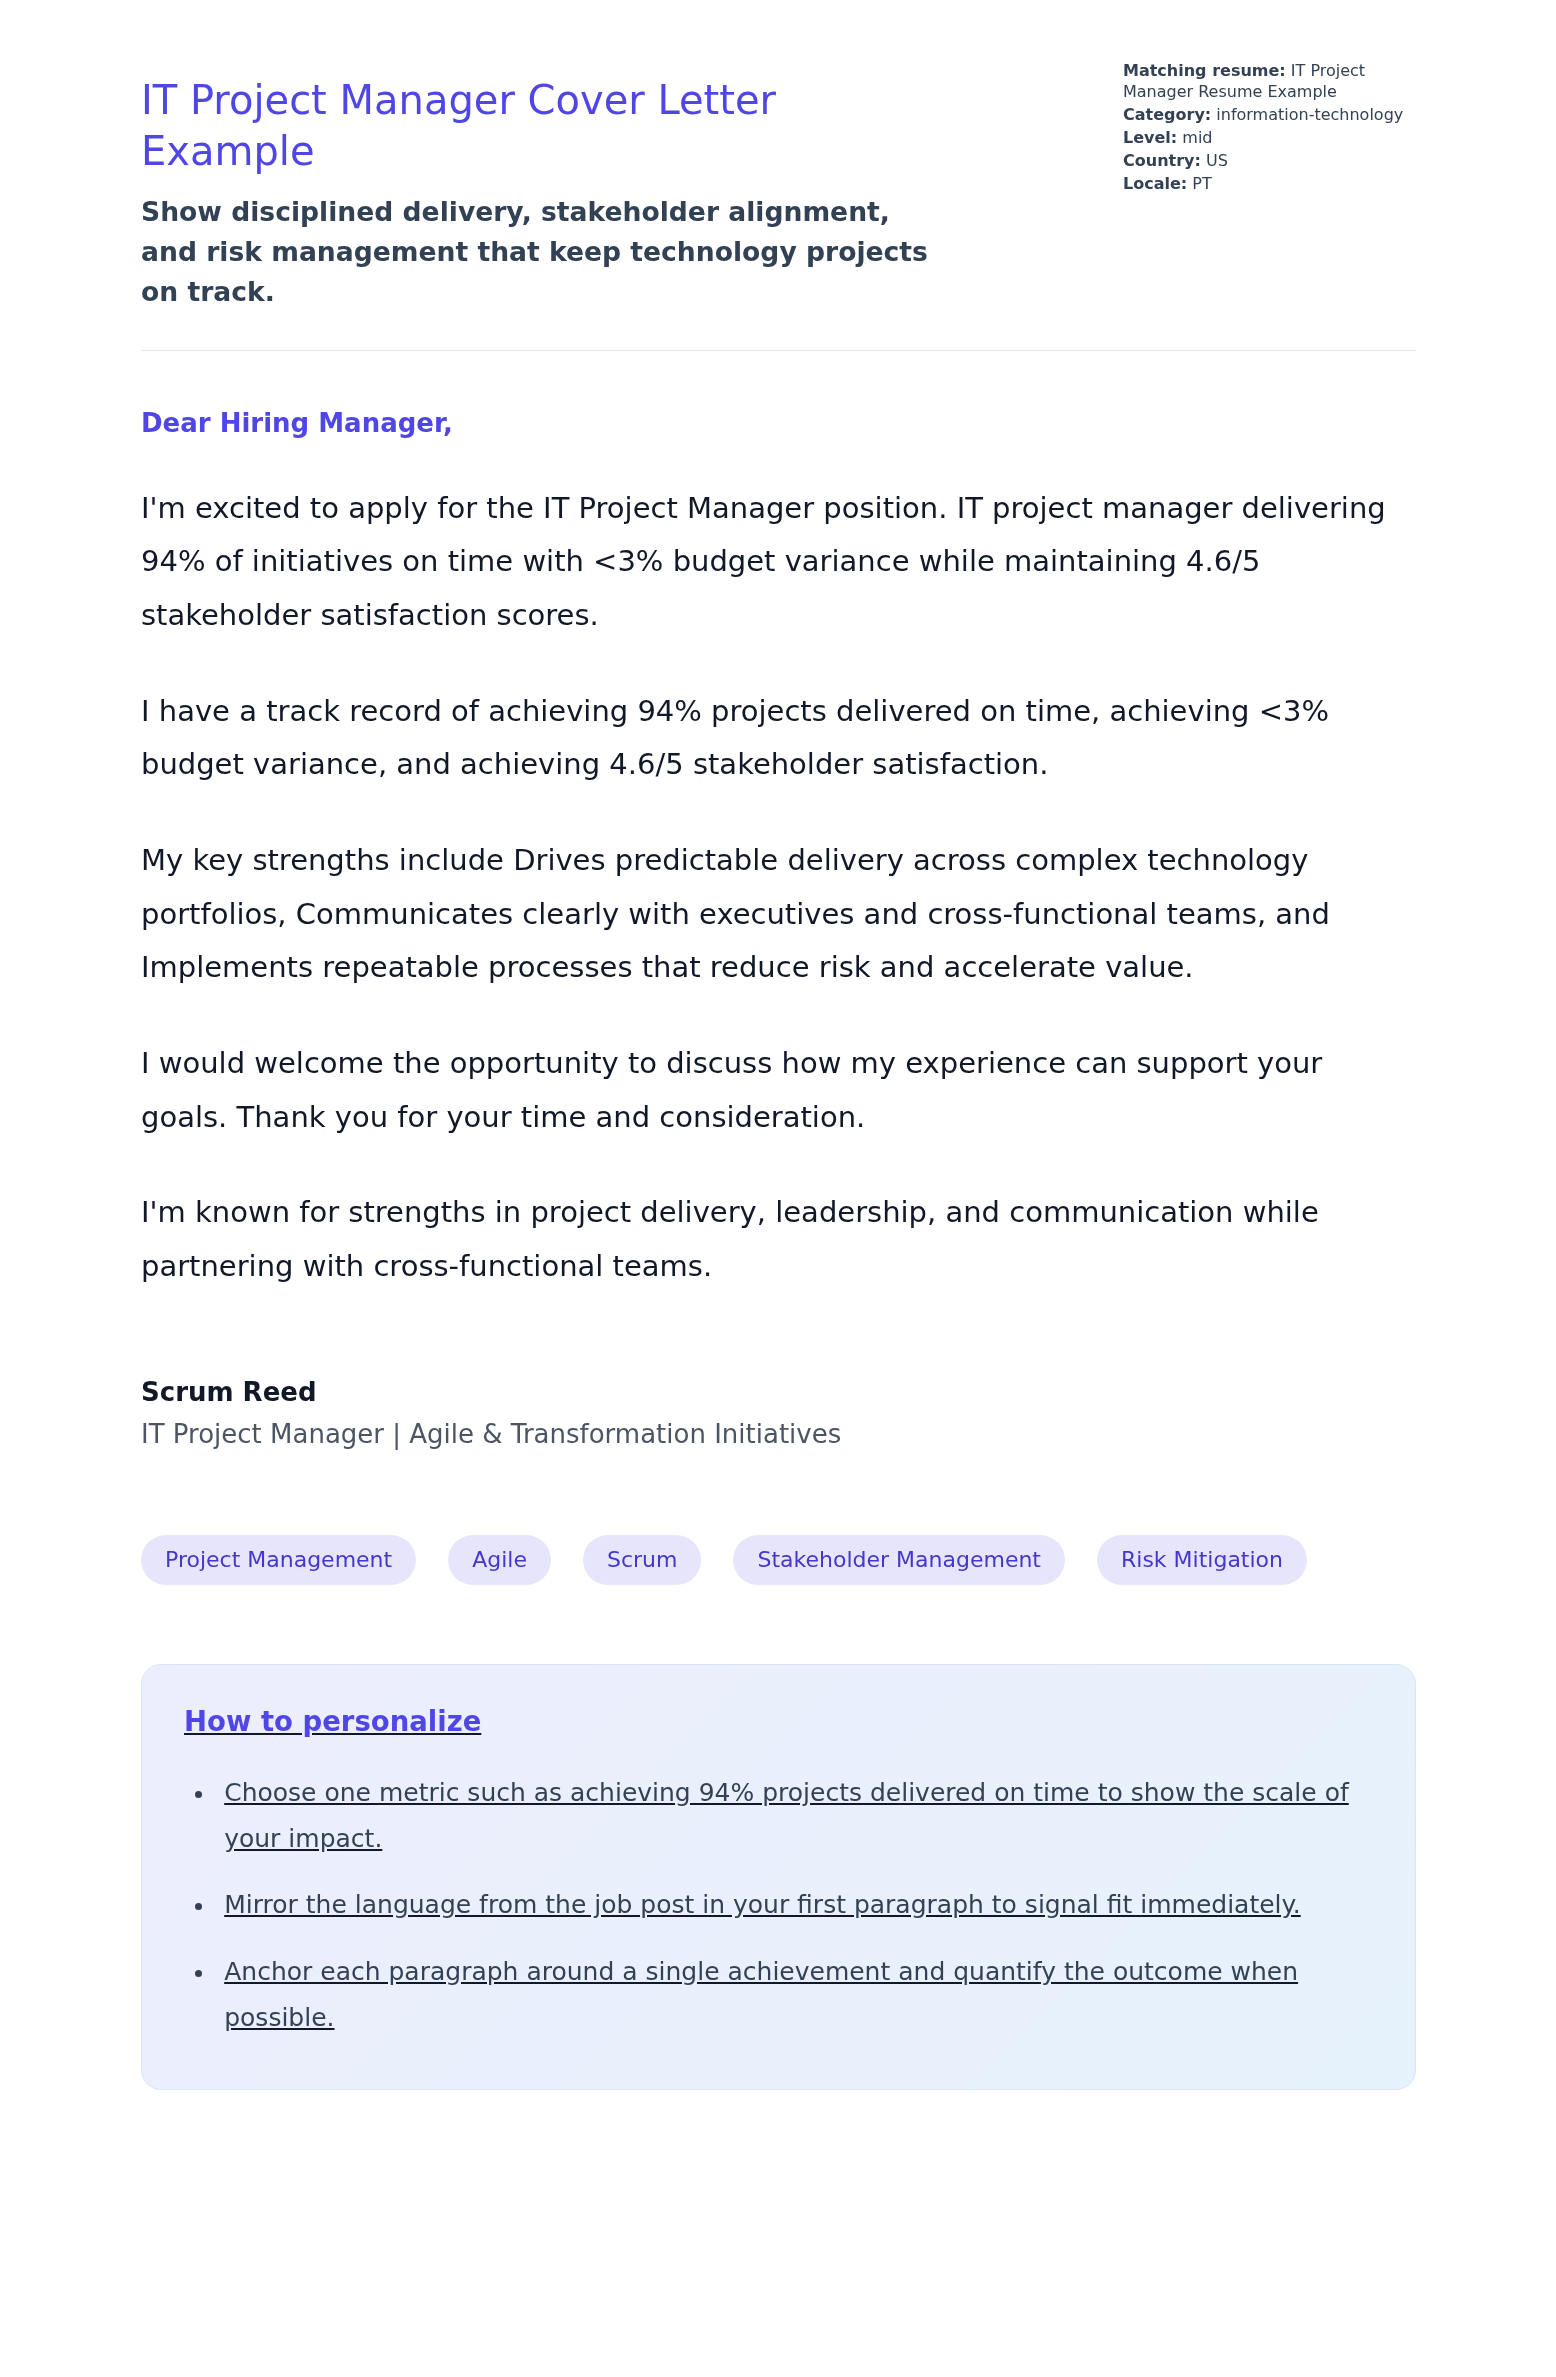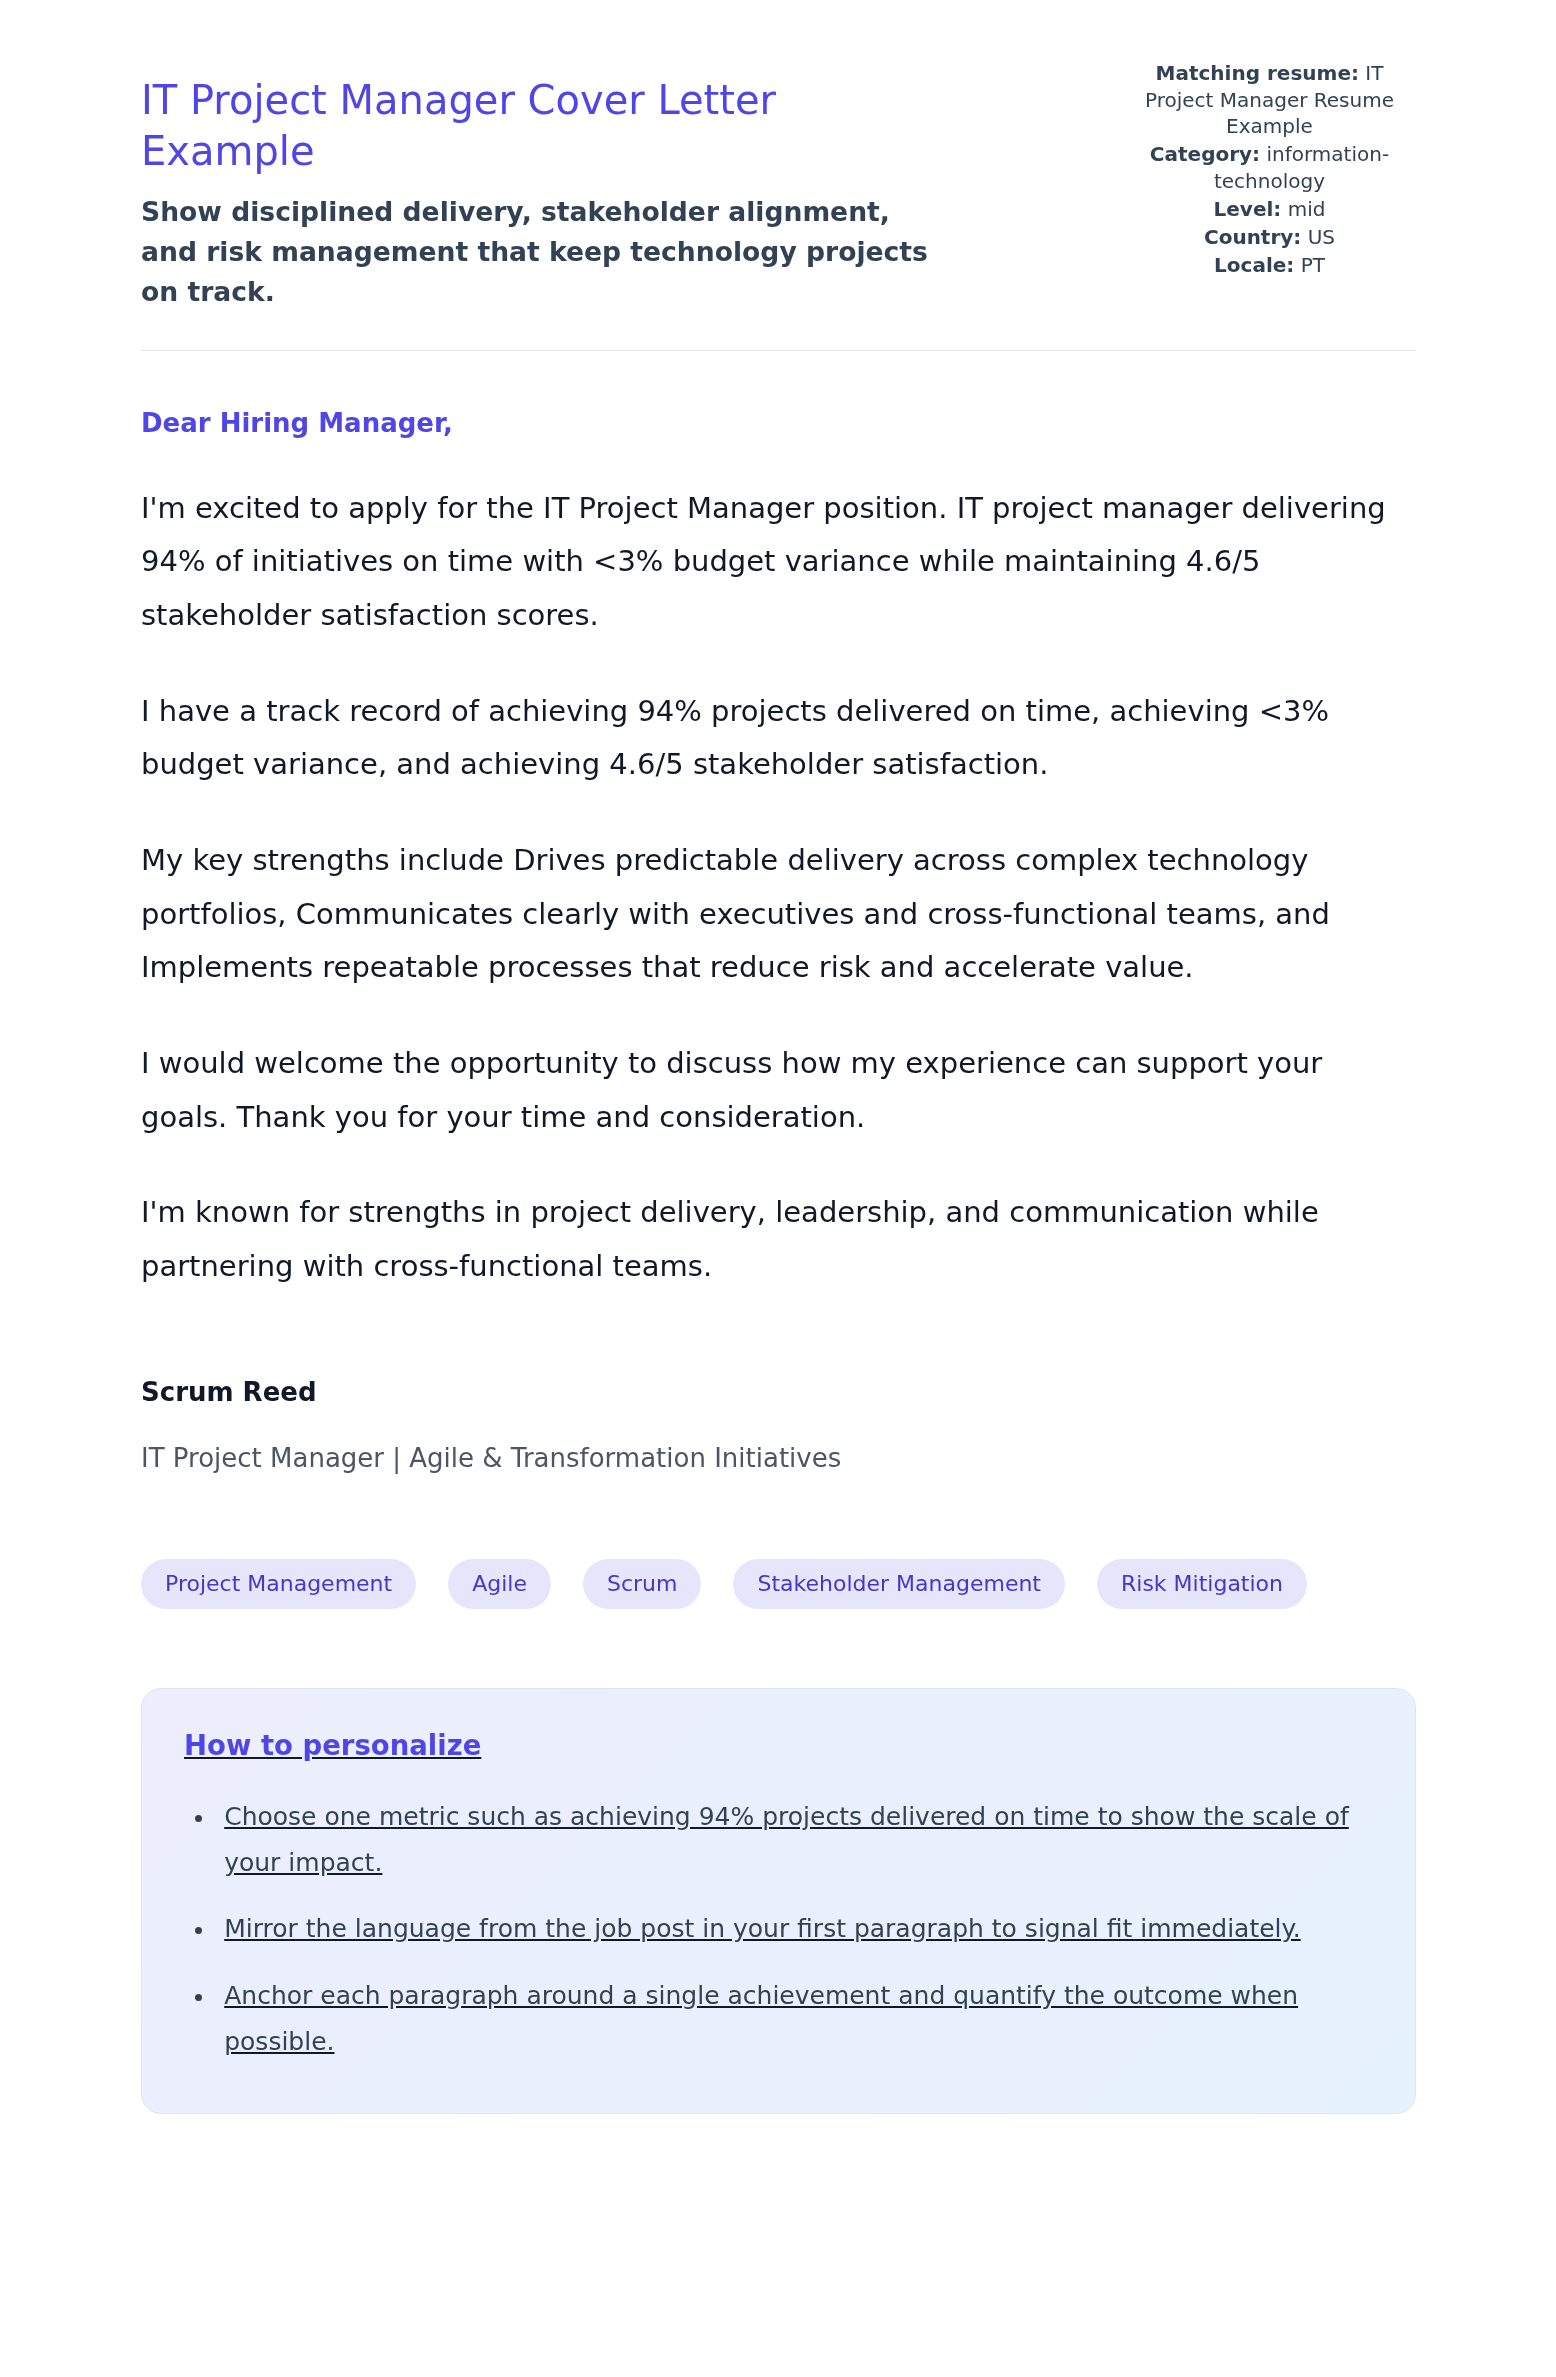--- a/index.html
+++ b/index.html
@@ -34,22 +34,22 @@
   }
   .page-subtitle {
     font-size: 26.6px;
     line-height: 1.5;
     font-weight: bold;
     color: #334155;
   }
   .header-meta {
     width: 293px;
     flex-shrink: 0;
-    text-align: center;
-    font-size: 20px;
+    text-align: left;
+    font-size: 16px;
     line-height: 1.32;
     color: #334155;
     padding-top: 7.3px;
   }
   .meta-row { margin-bottom: 1.8px; }
   .meta-label { font-weight: bold; }
 
   .divider {
     border: none;
     border-top: 0.9px solid #e5e7eb;
@@ -72,21 +72,21 @@
   }
   .signature { margin-top: 84px; }
   .signature-name {
     font-size: 26px;
     font-weight: bold;
     color: #111827;
   }
   .signature-role {
     font-size: 26px;
     color: #4b5563;
-    margin-top: 36px;
+    margin-top: 12px;
   }
 
   
   .tags {
     margin-top: 86px;
     display: flex;
     flex-wrap: wrap;
     gap: 32px;
   }
   .tag-pill {

